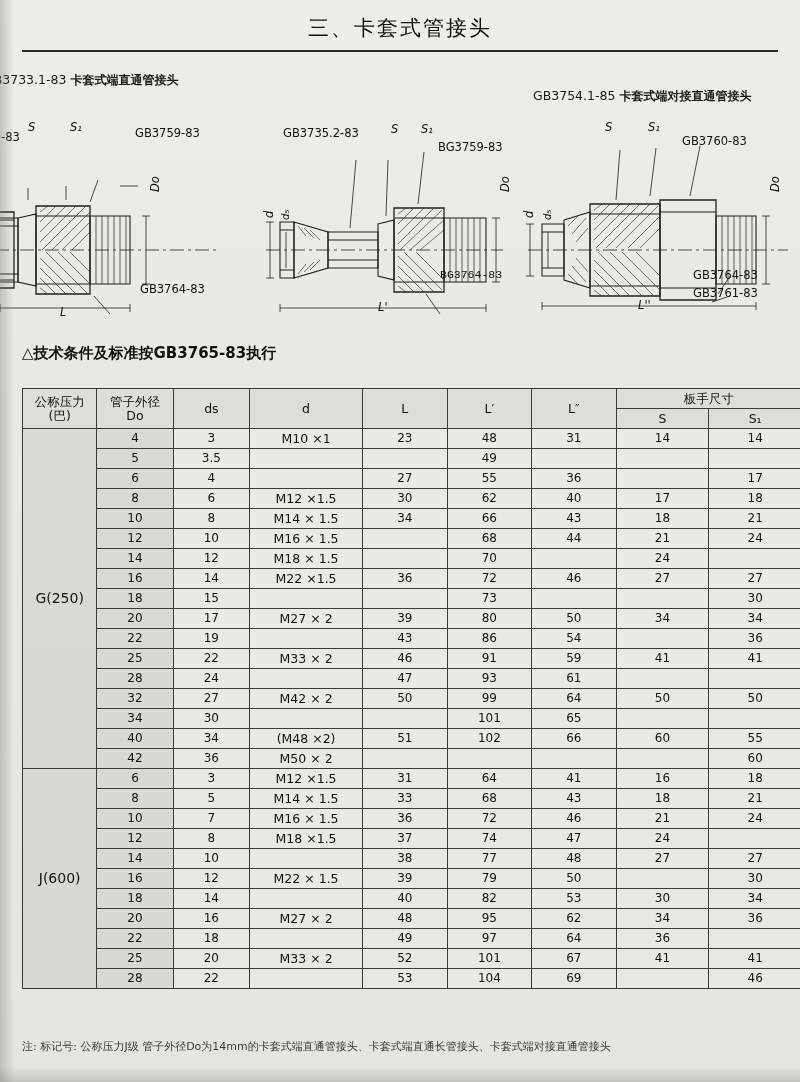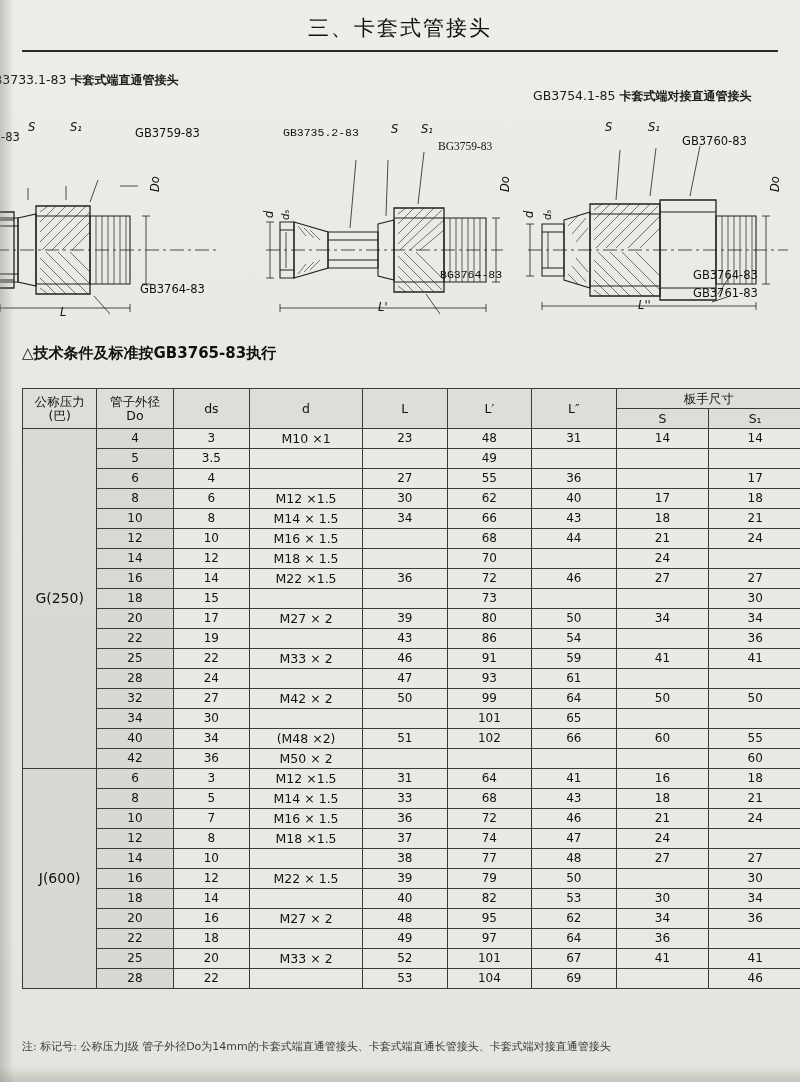--- a/index.html
+++ b/index.html
@@ -264,24 +264,24 @@
 
         <line x1="22" y1="208" x2="228" y2="208" stroke-width="0.8"></line>
         <path d="M22 204 L22 212 M228 204 L228 212" stroke-width="0.8"></path>
 
         <path d="M92 128 L98 60" stroke-width="0.8"></path>
         <path d="M128 116 L130 60" stroke-width="0.8"></path>
         <path d="M160 104 L166 52" stroke-width="0.8"></path>
         <path d="M168 194 L182 214" stroke-width="0.8"></path>
       </g>
     </svg>
-    <div class="lbl" style="left:25px;top:26px;font-family:Liberation Mono, monospace;">GB3735.2-83</div>
+    <div class="lbl" style="left:25px;top:26px;">GB3735.2-83</div>
     <div class="lbl ital" style="left:133px;top:22px;">S</div>
     <div class="lbl ital" style="left:163px;top:22px;">S₁</div>
-    <div class="lbl" style="left:180px;top:40px;font-family:Liberation Serif, serif;">BG3759-83</div>
+    <div class="lbl" style="left:180px;top:40px;">BG3759-83</div>
     <div class="lbl" style="left:182px;top:168px;font-family:Liberation Mono, monospace;">BG3764-83</div>
     <div class="lbl ital" style="left:120px;top:200px;">L'</div>
     <div class="lbl ital" style="left:240px;top:92px;transform:rotate(-90deg);transform-origin:left top;">Do</div>
     <div class="lbl ital" style="left:4px;top:118px;transform:rotate(-90deg);transform-origin:left top;">d</div>
     <div class="lbl small ital" style="left:22px;top:120px;transform:rotate(-90deg);transform-origin:left top;">d₅</div>
   </div>
 
   <div class="dwg" style="left:520px;width:275px;">
     <svg width="275" height="230" viewBox="0 0 275 230">
       <g fill="none" stroke="#20211f" stroke-width="1.1">

